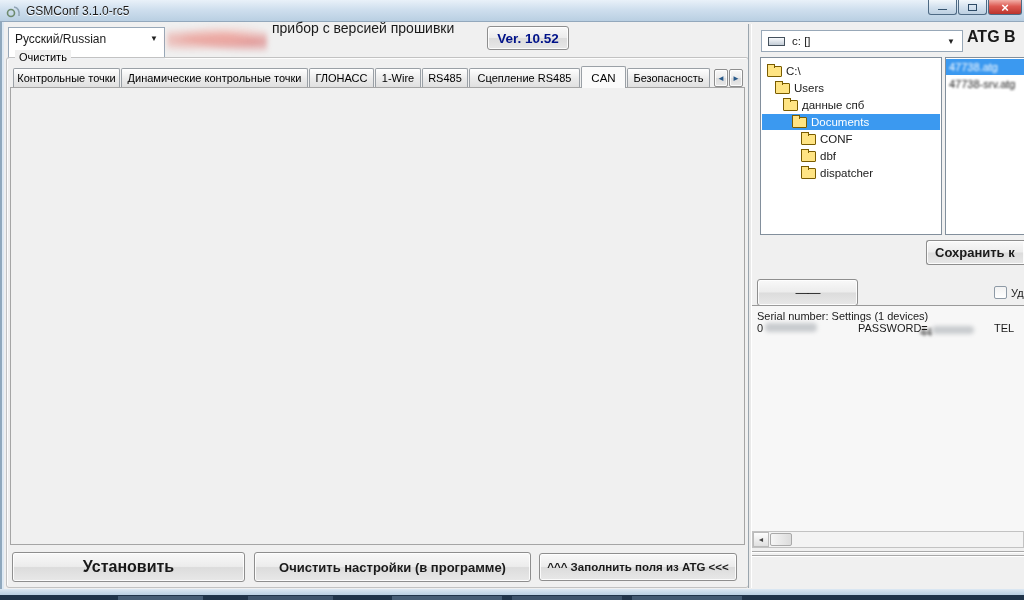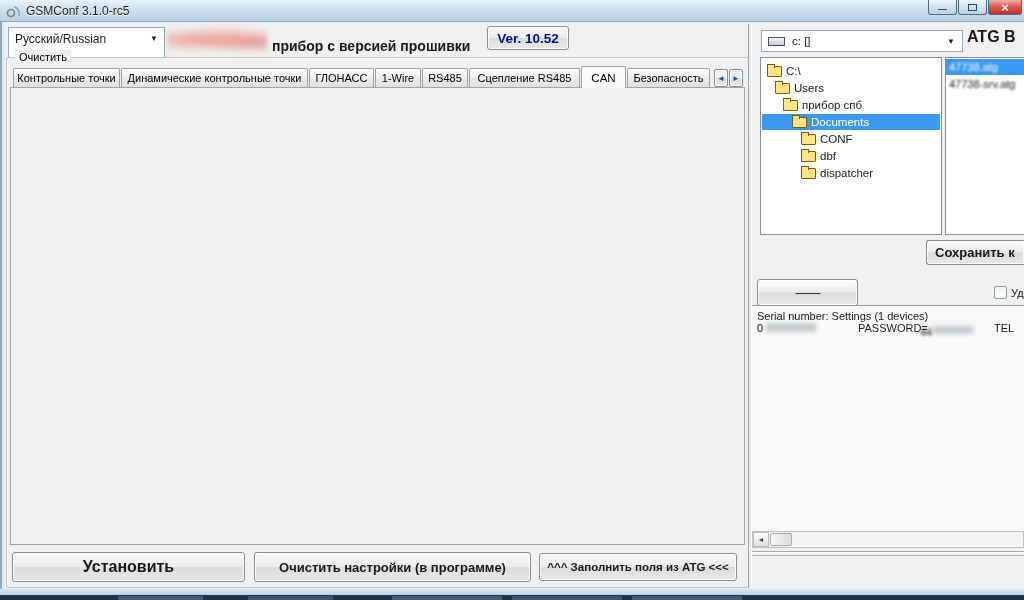--- a/index.html
+++ b/index.html
@@ -67,21 +67,21 @@
     <div class="wb" style="left:988px;width:34px;background:linear-gradient(#f2b0a8,#dd5a52 45%,#bb342c)">
         <span style="font-size:13px;font-weight:bold;color:#fff">×</span>
       </div>
   </div>
 
   <div class="abs" style="left:8px;top:27px;width:157px;height:32px;background:#fff;border:1px solid #98a8b8">
     <span class="lbl" style="left:6px;top:4px;font-size:12px">Русский/Russian</span>
     <span class="lbl" style="right:6px;top:6px;font-size:8px;color:#222">▼</span>
   </div>
   <div class="logo" style="left:167px;top:25px;width:100px;height:27px"></div>
-  <span class="lbl" style="left:272px;top:38px;font-size:14px;font-weight:bold">прибор с версией прошивки</span>
+  <span class="lbl" style="left:272px;top:20px;font-size:14px;font-weight:normal">прибор с версией прошивки</span>
   <div class="btn" style="left:487px;top:26px;width:82px;height:24px;font-size:13.5px;font-weight:bold;color:#001289">Ver. 10.52</div>
 
   <div class="gb" style="left:6px;top:57px;width:743px;height:531px">
     <span class="cap" style="left:8px">Очистить</span>
   </div>
 
   <div class="tab" style="left:13px;width:107px">Контрольные точки</div>
   <div class="tab" style="left:121px;width:187px">Динамические контрольные точки</div>
   <div class="tab" style="left:309px;width:65px">ГЛОНАСС</div>
   <div class="tab" style="left:375px;width:46px">1-Wire</div>
@@ -303,21 +303,21 @@
     <div class="ti" style="left:6px;top:5px">
         <span class="fold"></span>
         <span>C:\</span>
       </div>
     <div class="ti" style="left:14px;top:22px">
         <span class="fold"></span>
         <span>Users</span>
       </div>
     <div class="ti" style="left:22px;top:39px">
         <span class="fold"></span>
-        <span>прибор спб</span>
+        <span>данные спб</span>
       </div>
     <div class="ti sel" style="top:56px;padding-left:30px">
         <span class="fold"></span>
         <span>Documents</span>
       </div>
     <div class="ti" style="left:40px;top:73px">
         <span class="fold"></span>
         <span>CONF</span>
       </div>
     <div class="ti" style="left:40px;top:90px">

